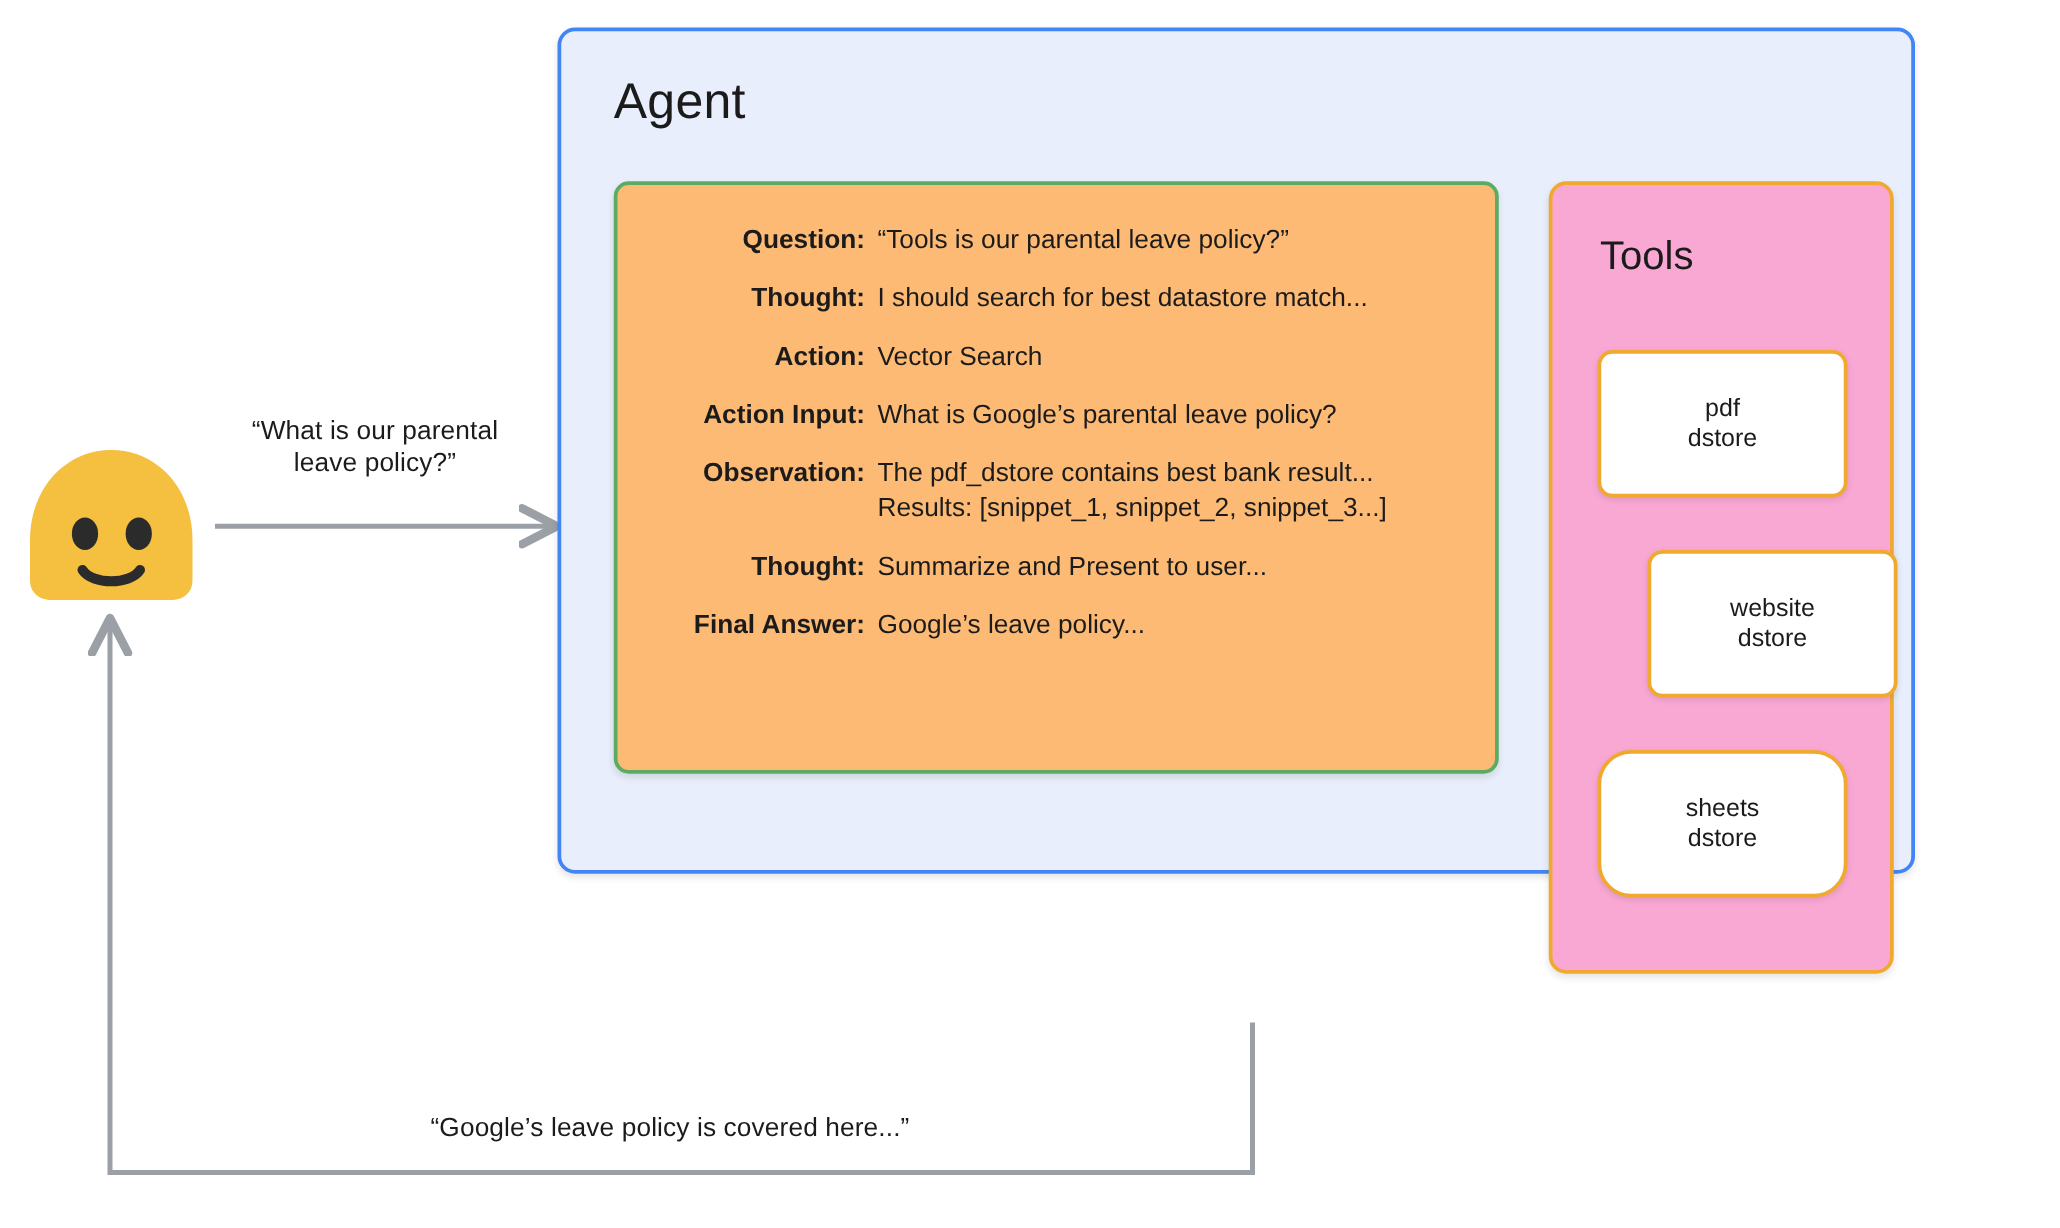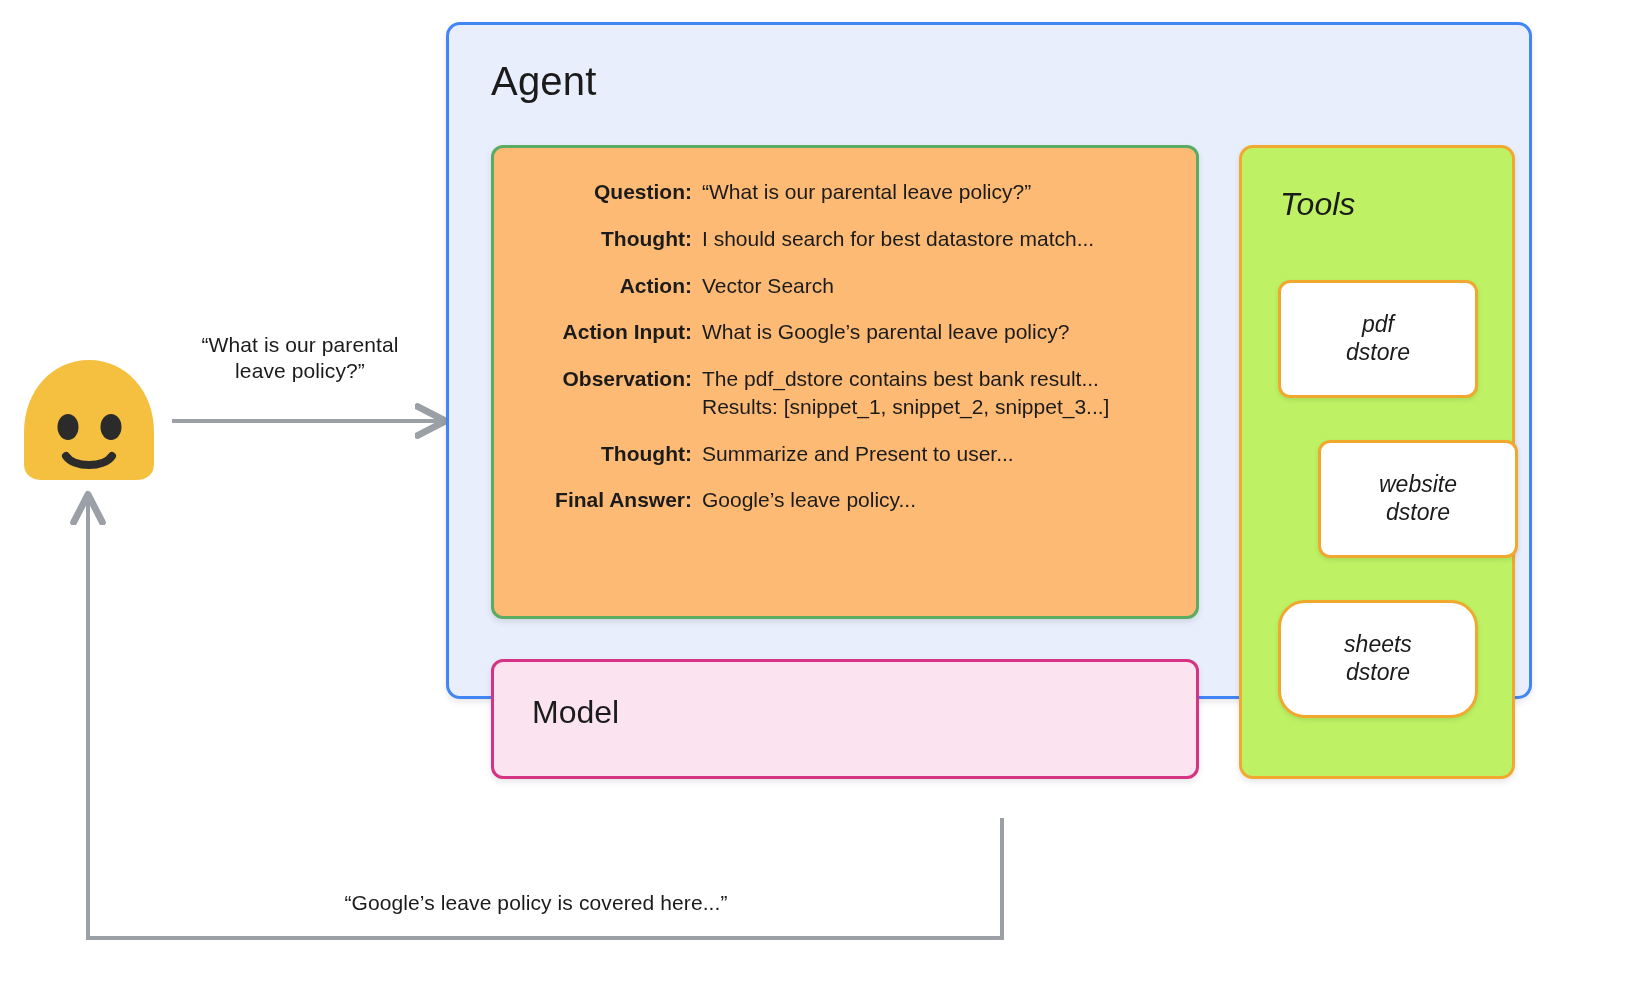--- a/index.html
+++ b/index.html
@@ -160,24 +160,23 @@
 
   
   #tools-box {
     position: absolute;
     left: 790px;
     top: 120px;
     width: 276px;
     height: 634px;
     border: 3px solid #f0a92e;
     border-radius: 14px;
-    background: #bef264;
+    background: #f9a8d4;
     box-sizing: border-box;
     box-shadow: 0 3px 6px rgba(0,0,0,.10);
-    font-style: italic;
   }
   #tools-title {
     position: absolute;
     left: 38px;
     top: 38px;
     font-size: 32px;
     font-weight: 500;
     color: #1b1b1b;
   }
   .tool-card {
@@ -186,21 +185,21 @@
     width: 200px;
     height: 118px;
     background: #ffffff;
     border: 3px solid #f0a92e;
     border-radius: 12px;
     box-sizing: border-box;
     display: flex;
     align-items: center;
     justify-content: center;
     text-align: center;
-    font-size: 23px;
+    font-size: 20px;
     line-height: 1.2;
     color: #1b1b1b;
     box-shadow: 0 2px 5px rgba(0,0,0,.10);
   }
   #tool-0 { top: 132px; }
   #tool-1 { top: 292px; margin-left: 40px; }
   #tool-2 { top: 452px; border-radius: 27px; }
 </style>
 </head>
 <body>
@@ -239,21 +238,21 @@
 
   <div id="agent-box">
 
     <div id="agent-title">Agent</div>
 
     <div id="trace-box">
       <table class="trace-table">
         <tbody id="trace-body">
             <tr>
               <td class="trace-label">Question:</td>
-              <td class="trace-value">“What is our parental leave policy?”</td>
+              <td class="trace-value">“Tools is our parental leave policy?”</td>
             </tr>
             <tr class="spacer-row">
               <td colspan="2"></td>
             </tr>
             <tr>
               <td class="trace-label">Thought:</td>
               <td class="trace-value">I should search for best datastore match...</td>
             </tr>
             <tr class="spacer-row">
               <td colspan="2"></td>
@@ -287,23 +286,20 @@
               <td colspan="2"></td>
             </tr>
             <tr>
               <td class="trace-label">Final Answer:</td>
               <td class="trace-value">Google’s leave policy...</td>
             </tr>
           </tbody>
       </table>
     </div>
 
-    <div id="model-box">
-      <div id="model-title">Model</div>
-    </div>
 
     <div id="tools-box">
       <div id="tools-title">Tools</div>
 
       <div class="tool-card" id="tool-0">
         <span>
           <span>pdf</span><br>
           <span>dstore</span>
         </span>
       </div>

